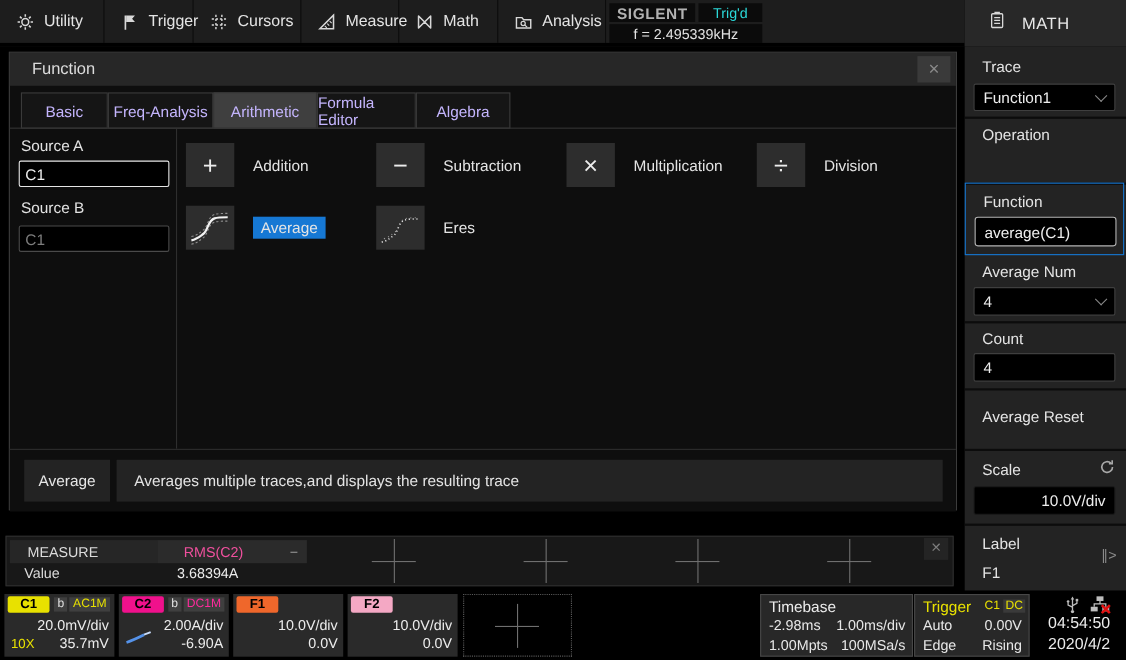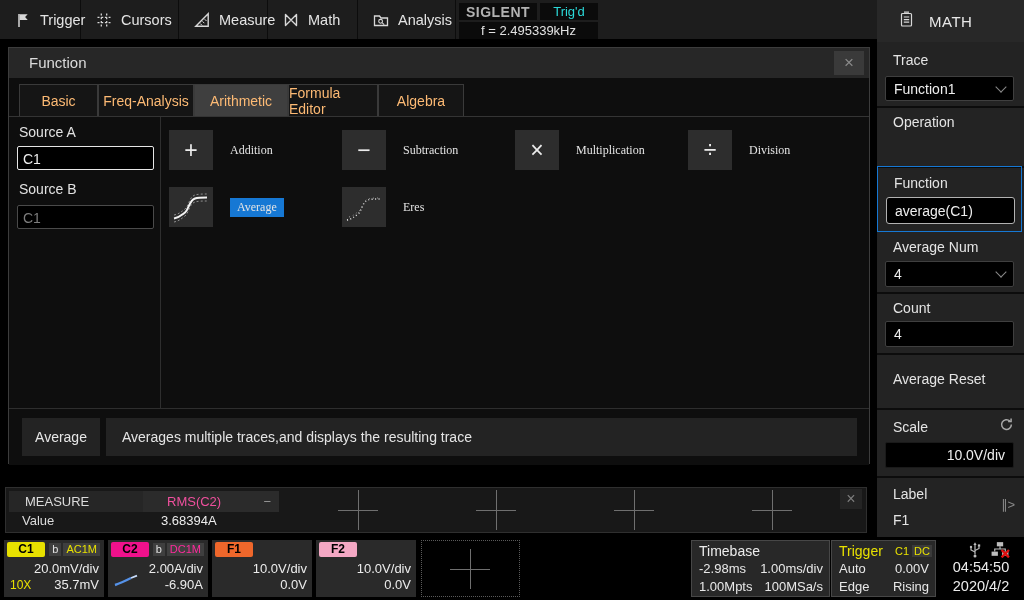--- a/index.html
+++ b/index.html
@@ -12,30 +12,30 @@
   .mi-icon{display:flex;align-items:center;}
   #logo-block{flex:1;position:relative;height:39px;}
   .logo-box{position:absolute;background:#0b0b0b;display:flex;align-items:center;justify-content:center;}
   #panel-header{position:absolute;left:877px;top:0;width:147px;height:42px;background:#282828;display:flex;align-items:center;gap:15px;padding-left:22px;box-sizing:border-box;}
   #panel-header .t{font-size:15px;color:#e8e8e8;letter-spacing:.5px;}
   
   #dialog{position:absolute;left:8px;top:47px;width:862px;height:417px;background:#0e0e0e;border:1px solid #3c3c3c;box-sizing:border-box;}
   #dlg-title{position:absolute;left:0;top:0;right:0;height:30px;background:#272727;line-height:30px;padding-left:20px;font-size:15px;color:#dcdcdc;}
   #dlg-close{position:absolute;right:5px;top:3px;width:30px;height:24px;background:#3a3a3a;color:#8a8a8a;font-size:17px;text-align:center;line-height:23px;cursor:pointer;}
   #tabs{position:absolute;left:10px;top:36px;display:flex;height:33px;}
-  .tab{box-sizing:border-box;border:1px solid #3a3a3a;background:#151515;font-size:14px;color:#fdba74;display:flex;align-items:center;justify-content:center;cursor:pointer;}
+  .tab{box-sizing:border-box;border:1px solid #3a3a3a;background:#151515;font-size:14px;color:#c4b5fd;display:flex;align-items:center;justify-content:center;cursor:pointer;}
   .tab.active{background:#3f3f3f;}
   #tabs-line{position:absolute;left:0;top:68px;right:0;height:1px;background:#343434;}
   #dlg-left{position:absolute;left:0;top:69px;width:152px;height:291px;border-right:1px solid #2e2e2e;box-sizing:border-box;}
   .fld-label{position:absolute;left:10px;font-size:14px;color:#e2e2e2;}
   .fld-input{position:absolute;left:8px;width:137px;height:24px;background:#000;border:1px solid #e6e6e6;border-radius:2px;font-size:14px;color:#eee;line-height:24px;padding-left:5px;box-sizing:border-box;}
   .fld-input.dim{border-color:#4a4a4a;color:#7d7d7d;}
   .op-cell{position:absolute;display:flex;align-items:center;gap:17px;cursor:pointer;}
   .op-icon{width:44px;height:40px;background:#2d2d2d;display:flex;align-items:center;justify-content:center;font-size:23px;color:#ececec;}
-  .op-label{font-size:12px;color:#e4e4e4;white-space:nowrap;font-family:Liberation Serif, serif;}
+  .op-label{font-size:14px;color:#e4e4e4;white-space:nowrap;}
   .fn-sel{background:#1678d4;padding:2px 7px;}
   #desc-row{position:absolute;left:0;top:360px;right:0;height:56px;border-top:1px solid #2e2e2e;background:#0e0e0e;}
   #desc-name{position:absolute;left:13px;top:9px;width:78px;height:38px;background:#232323;display:flex;align-items:center;justify-content:center;font-size:14px;}
   #desc-text{position:absolute;left:97px;top:9px;right:12px;height:38px;background:#232323;display:flex;align-items:center;padding-left:16px;font-size:14px;color:#e4e4e4;}
   
   #sidebar{position:absolute;left:877px;top:42px;width:147px;height:495px;background:#232323;}
   .sb-label{position:absolute;left:16px;font-size:14px;color:#e4e4e4;}
   .sb-box{position:absolute;left:8px;width:129px;background:#000;border:1px solid #3f3f3f;border-radius:2px;font-size:14px;color:#eee;box-sizing:border-box;display:flex;align-items:center;padding:0 8px;cursor:pointer;}
   .sb-div{position:absolute;left:0;width:147px;height:2px;background:#0c0c0c;}
   .chev{width:7px;height:7px;border-right:1.6px solid #8a8a8a;border-bottom:1.6px solid #8a8a8a;transform:rotate(45deg);margin-left:auto;margin-top:-4px;}
@@ -59,20 +59,31 @@
   .ib-r{position:absolute;right:6px;font-size:13px;color:#e8e8e8;}
   #add-ch{position:absolute;left:421px;top:3px;width:99px;height:57px;border:1px dotted #5a5a5a;box-sizing:border-box;cursor:pointer;}
   #status-area{position:absolute;left:938px;top:3px;width:86px;height:57px;text-align:center;}
 </style>
 </head>
 <body>
 
 <div id="screen">
 
   <div id="topbar">
+    <div class="menu-item" style="width:95px">
+      <span class="mi-icon">
+          <svg width="16" height="16" viewBox="0 0 16 16">
+            <g stroke="#d8d8d8" stroke-width="1.4" fill="none">
+              <circle cx="8" cy="8" r="3.1"></circle>
+              <path d="M8 1v2.2M8 12.8V15M1 8h2.2M12.8 8H15M3.1 3.1l1.6 1.6M11.3 11.3l1.6 1.6M12.9 3.1l-1.6 1.6M4.7 11.3l-1.6 1.6"></path>
+            </g>
+          </svg>
+        </span>
+      <span class="menu-label">Utility</span>
+    </div>
     <div class="menu-item" style="width:81px">
       <span class="mi-icon">
           <svg width="16" height="16" viewBox="0 0 16 16">
             <path d="M4 15V2" stroke="#d8d8d8" stroke-width="1.5"></path>
             <path d="M4.7 2.2h8l-2.6 2.9 2.6 2.9h-8z" fill="#d8d8d8"></path>
           </svg>
         </span>
       <span class="menu-label">Trigger</span>
     </div>
     <div class="menu-item" style="width:98px">

